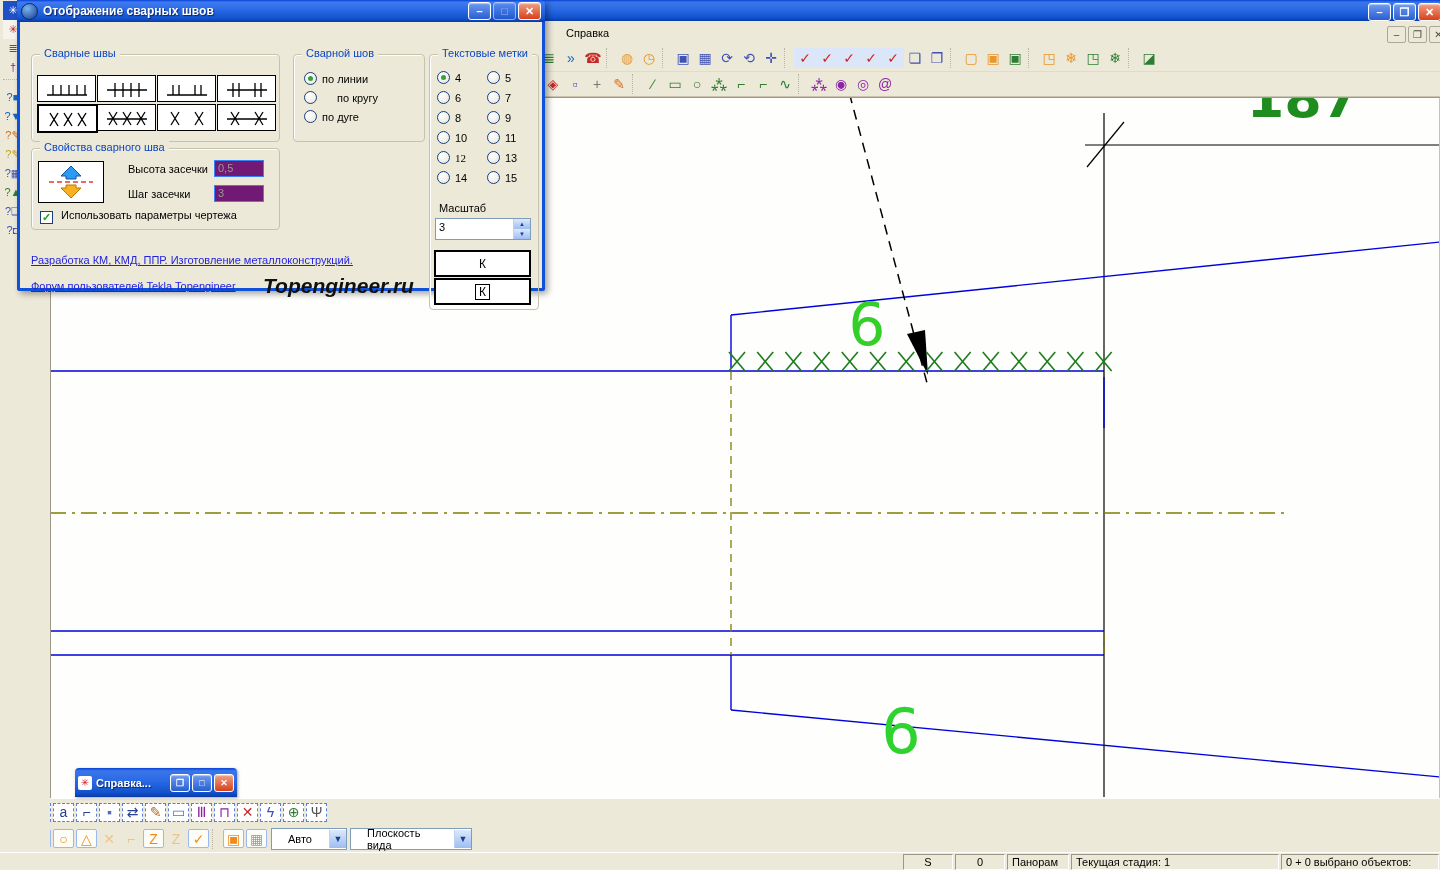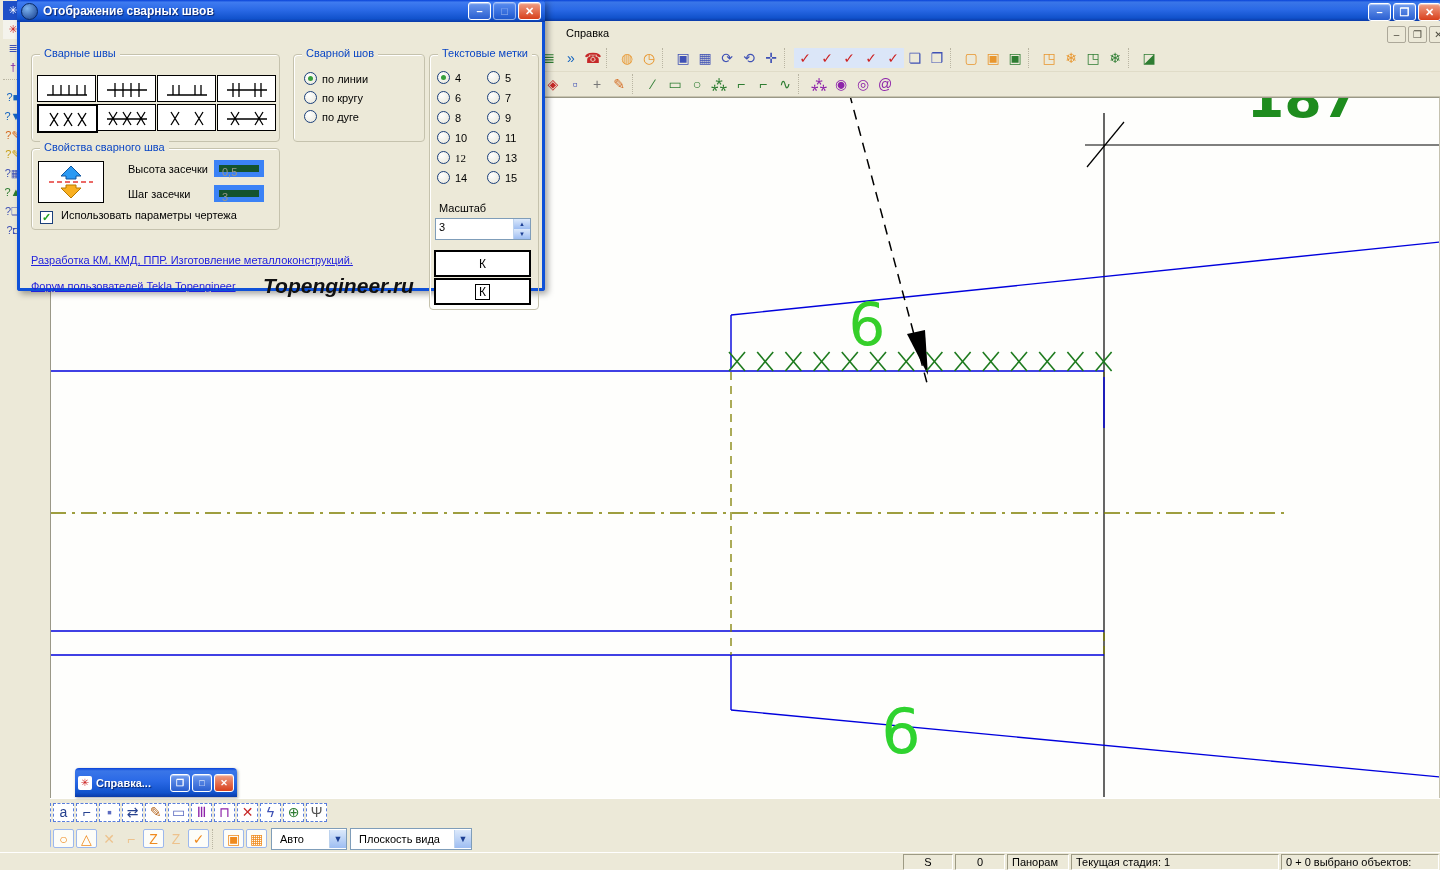--- a/index.html
+++ b/index.html
@@ -38,21 +38,21 @@
 
   
   .bdockA{left:0;top:798px;width:1440px;height:27px;background:#ece9d8;display:flex;align-items:center;
      border-top:1px solid #fff;z-index:4;}
   .bdockB{left:0;top:825px;width:1440px;height:27px;background:#ece9d8;display:flex;align-items:center;z-index:4;}
   .dashed{border:1px dashed #5a7edc;background:#fff;width:19px;height:17px;margin:1px;}
   .btnb{border:1px solid #9cb8ee;border-radius:2px;background:#fdfdf8;width:19px;height:17px;margin:1px;}
   .dim{opacity:.4;}
   .pressed{background:#f49c3c !important;border:1px solid #c87a1a !important;color:#fff !important;}
   .combo{height:20px;background:#fff;border:1px solid #7f9db9;display:flex;align-items:center;margin-left:3px;}
-  .combo .ctext{flex:1;padding:0 8px;font-size:11px;}
+  .combo .ctext{flex:1;padding:0 16px;font-size:11px;}
   .combo .carrow{width:16px;height:18px;background:linear-gradient(180deg,#dce9fb,#9dbdf2);
      border-left:1px solid #bcd2ee;display:flex;align-items:center;justify-content:center;
      color:#1c3f94;font-size:9px;}
   .statusbar{left:0;top:852px;width:1440px;height:18px;background:#ece9d8;display:flex;border-top:1px solid #fff;z-index:4;}
   .spanel{border:1px solid;border-color:#9d9a84 #fff #fff #9d9a84;margin:1px 1px 0 1px;height:14px;
      padding:0 4px;font-size:11px;display:flex;align-items:center;}
 
   
   .miniwin{left:75px;top:768px;width:162px;height:29px;z-index:30;border-radius:4px 4px 0 0;
     background:linear-gradient(180deg,#0842d8 0%,#3a76e8 10%,#2a69e6 45%,#1152cc 85%,#0a3aa8 100%);
@@ -75,21 +75,21 @@
   .group>.glabel{position:absolute;top:-8px;left:8px;background:#ece9d8;padding:0 4px;color:#0b46c4;font-size:11px;}
   .weldbtn{position:absolute;width:57px;height:25px;background:#fff;border:1px solid #000;
      display:flex;align-items:center;justify-content:center;}
   .weldbtn.sel{border:2px solid #000;}
   .radio{display:inline-block;width:11px;height:11px;border:1px solid #1a3f7a;border-radius:50%;
      background:radial-gradient(circle at 35% 30%,#fff,#e8e6da);vertical-align:-2px;position:relative;}
   .radio.sel::after{content:"";position:absolute;left:3px;top:3px;width:5px;height:5px;border-radius:50%;background:#37a03c;}
   .chk{display:inline-block;width:11px;height:11px;border:1px solid #1a3f7a;background:#fff;
      color:#21a121;font-weight:bold;font-size:11px;line-height:11px;text-align:center;vertical-align:-2px;}
   .field{position:absolute;font-size:11px;padding:1px 3px;box-sizing:border-box;}
-  .field.disabled{border:5px solid #3b82f6;background:#14532d;color:#9a9889;}
+  .field.disabled{border:1px solid #3b82f6;background:#701a75;color:#9a9889;}
   .field.enabled{border:1px solid #7f9db9;background:#fff;color:#000;}
   .lbl{position:absolute;font-size:11px;white-space:nowrap;text-align:center;}
   .link{position:absolute;font-size:11px;color:#2222dd;text-decoration:underline;white-space:nowrap;}
   .kbtn{position:absolute;width:93px;height:23px;background:#fff;border:2px solid #000;
      display:flex;align-items:center;justify-content:center;font-size:12px;}
   .kbtn .boxed{border:1px solid #000;padding:0 3px;}
   .watermark{position:absolute;font-size:21px;font-weight:bold;font-style:italic;color:#111;}
   .spinner{position:absolute;border:1px solid #7f9db9;background:#fff;display:flex;}
   .spinner .sval{flex:1;padding:2px 3px;font-size:11px;}
   .spinner .sarrows{width:16px;display:flex;flex-direction:column;border-left:1px solid #bcd2ee;}
@@ -368,21 +368,21 @@
       <div class="weldbtn" style="left:200px;top:82px;">
         <svg width="48" height="20">
             <path d="M4 11 H44 M8 4 L16 17 M16 4 L8 17 M32 4 L40 17 M40 4 L32 17" stroke="#000" fill="none" stroke-width="1.3"></path>
           </svg>
       </div>
 
       <div class="group" style="left:276px;top:32px;width:130px;height:86px;">
         <span class="glabel">Сварной шов</span>
         <div id="weldTypeRadios" style="position:absolute;left:10px;top:17px;display:flex;flex-direction:column;gap:6px;">
             <span><span class="radio sel"></span><span style="margin-left: 5px;">по линии</span></span>
-            <span><span class="radio"></span><span style="margin-left: 5px;">по кругу</span></span>
+            <span><span class="radio"></span><span style="margin-left: 20px;">по кругу</span></span>
             <span><span class="radio"></span><span style="margin-left: 5px;">по дуге</span></span>
           </div>
       </div>
 
       <div class="group" style="left:412px;top:32px;width:108px;height:254px;">
         <span class="glabel">Текстовые метки</span>
         <div id="textLabelGrid" style="position:absolute;left:7px;top:16px;display:grid;grid-template-columns:50px 44px;row-gap:7px;">
             <span><span class="radio sel"></span><span style="margin-left: 5px;">4</span></span>
             <span><span class="radio"></span><span style="margin-left: 5px;">5</span></span>
             <span><span class="radio"></span><span style="margin-left: 5px;">6</span></span>

